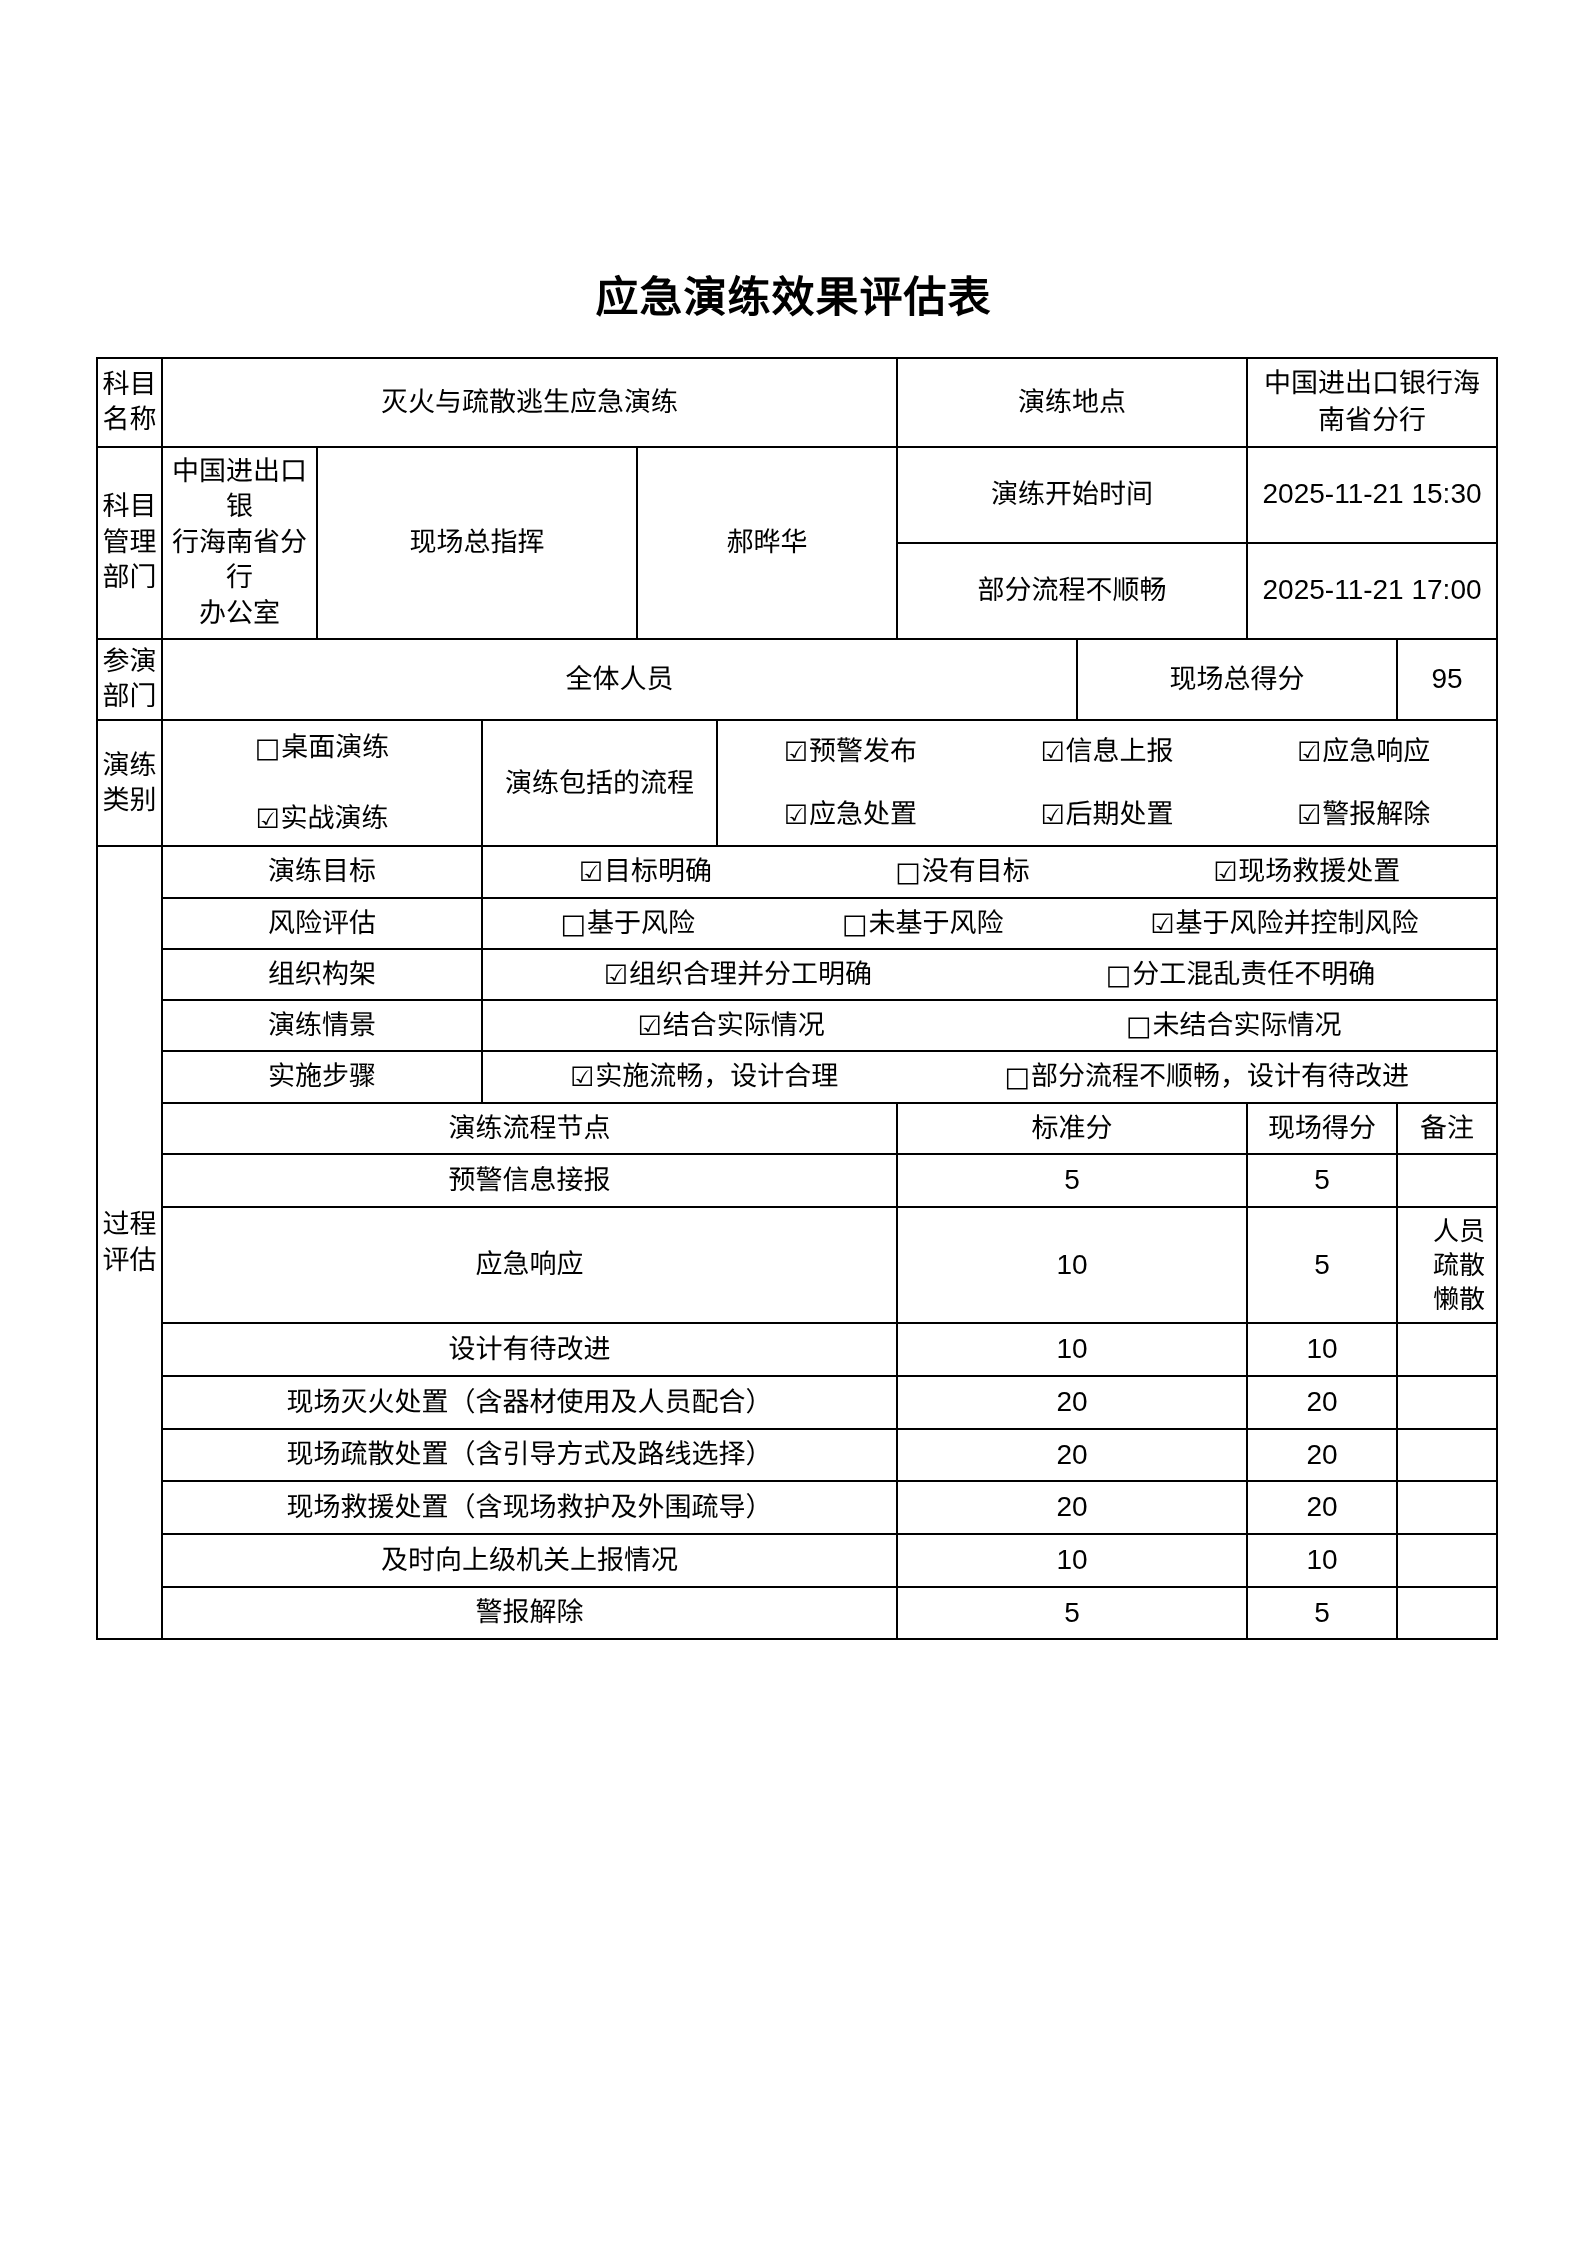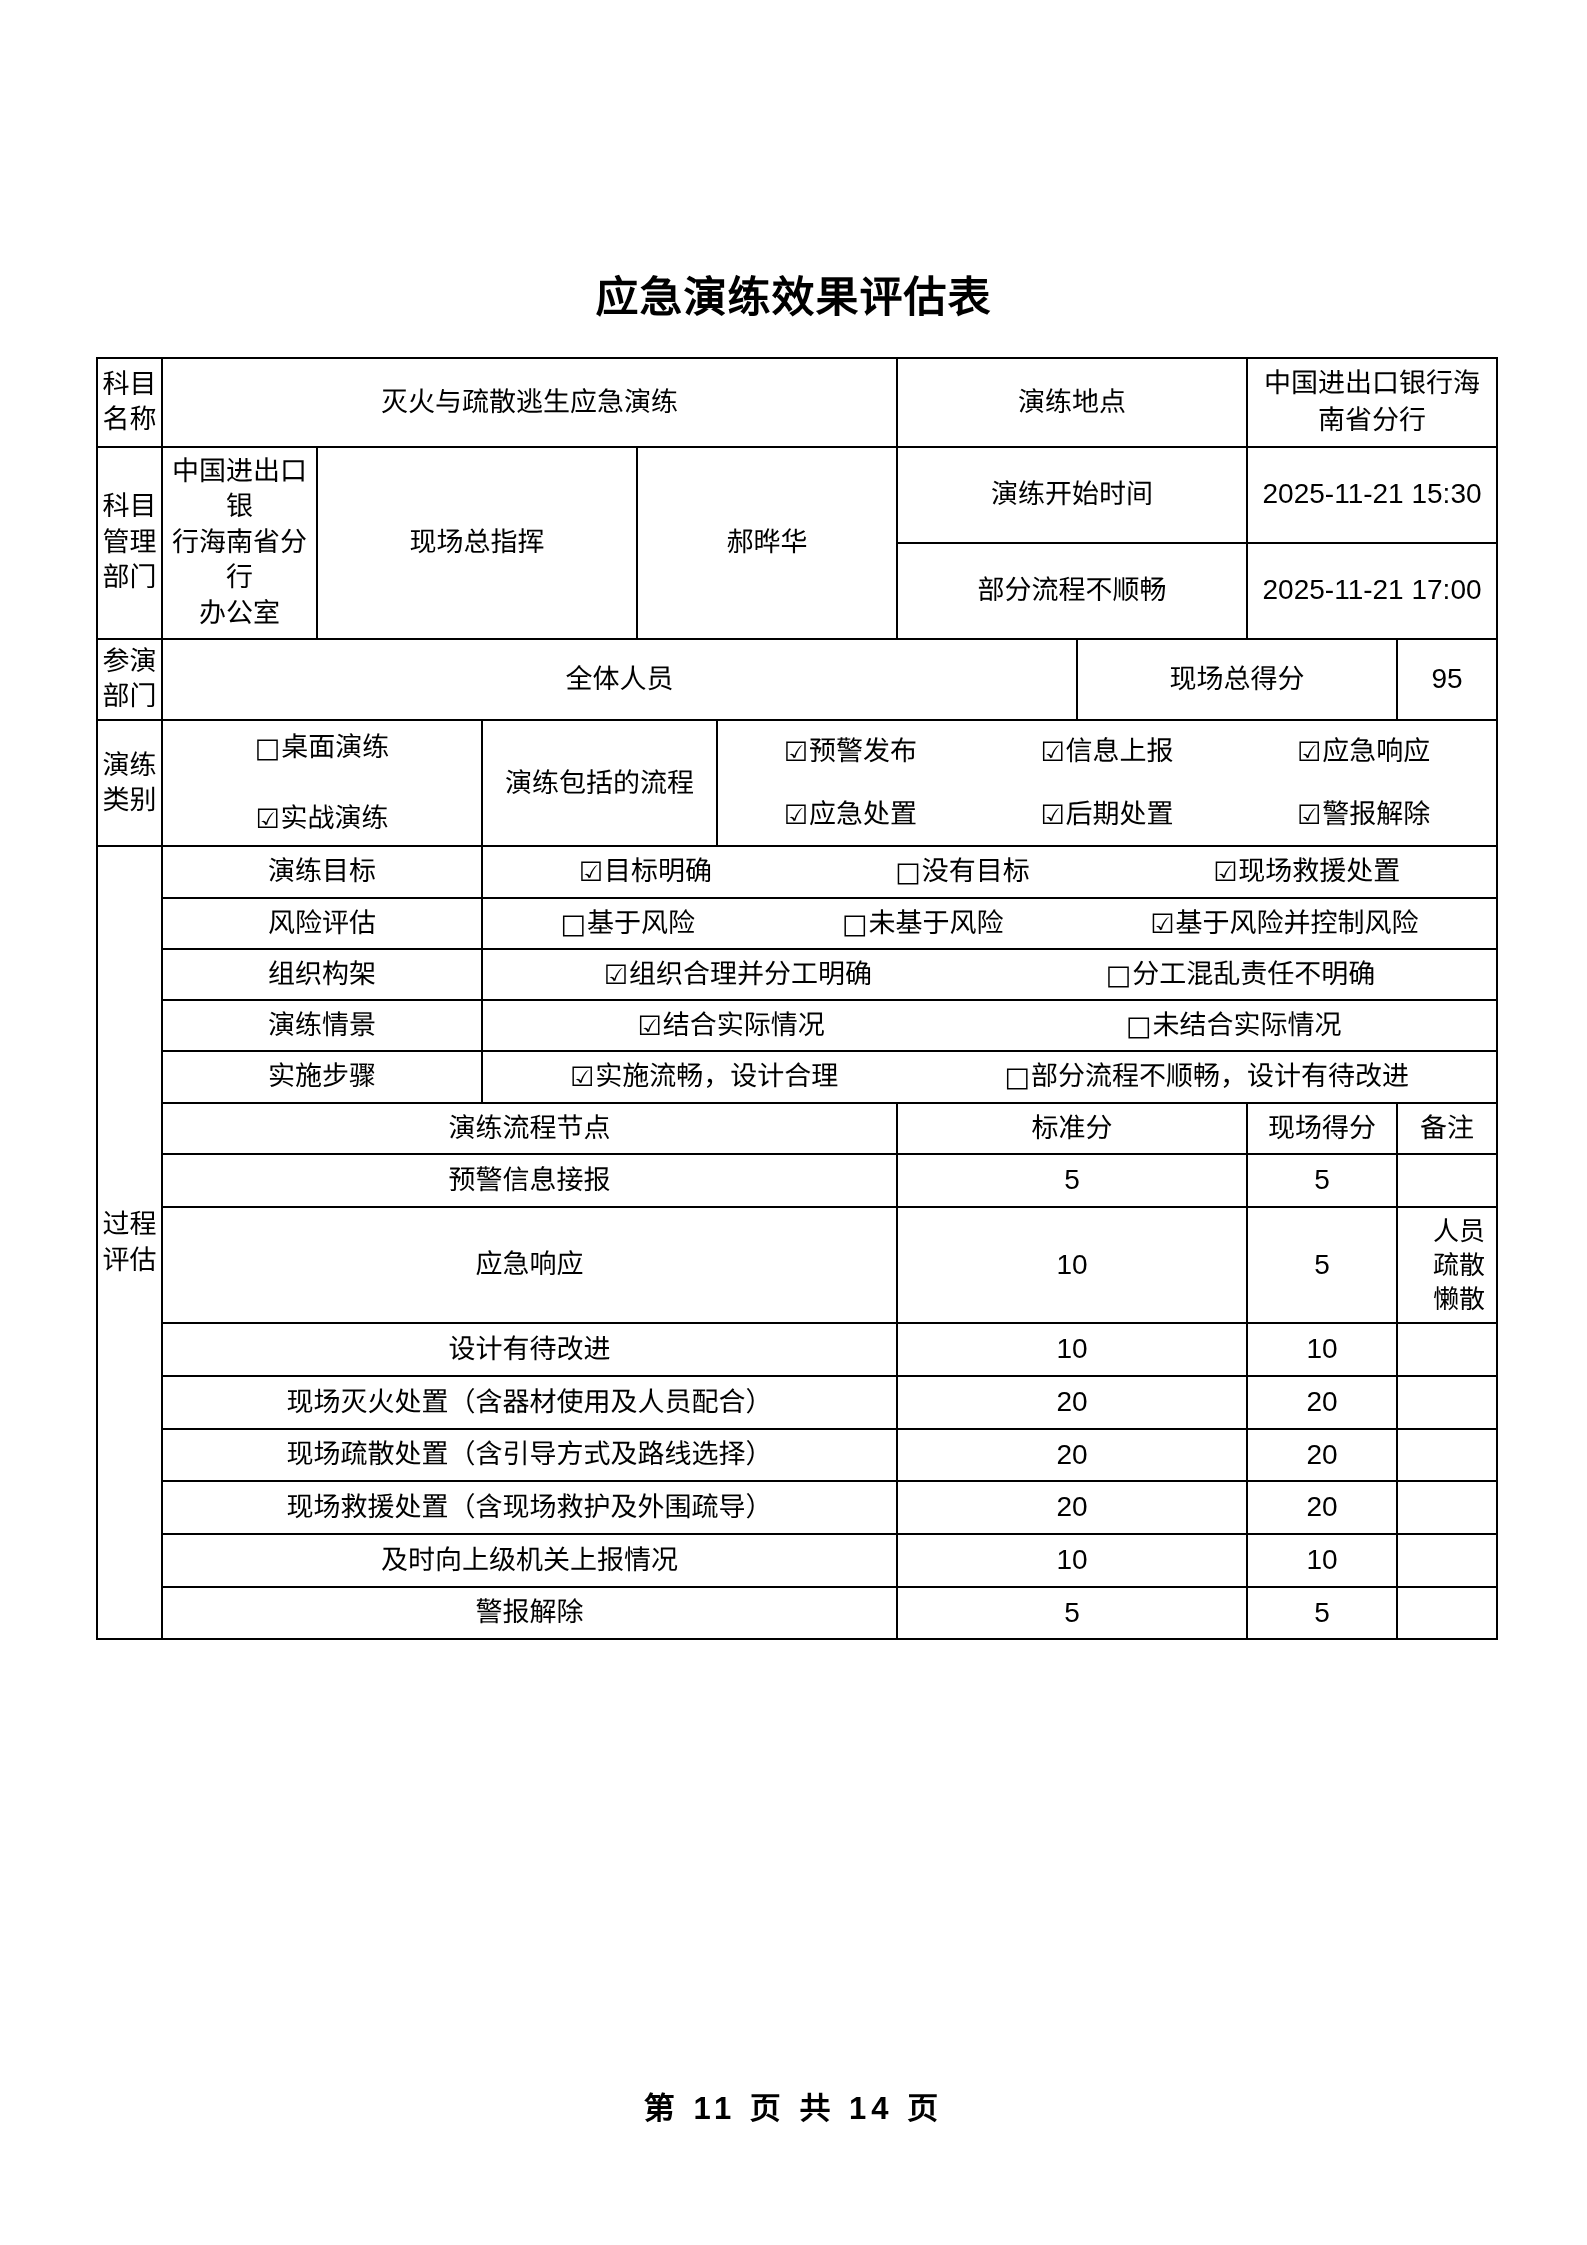--- a/index.html
+++ b/index.html
@@ -389,15 +389,14 @@
         <td colspan="2" class="num">5</td>
         <td class="num">5</td>
         <td colspan="2" class="note-cell">
             <div class="vlabel"></div>
           </td>
       </tr>
 
     </tbody>
   </table>
 
-  <div class="footer">第 11 页 共 14 页</div>
 
 </div>
 
 </body></html>

